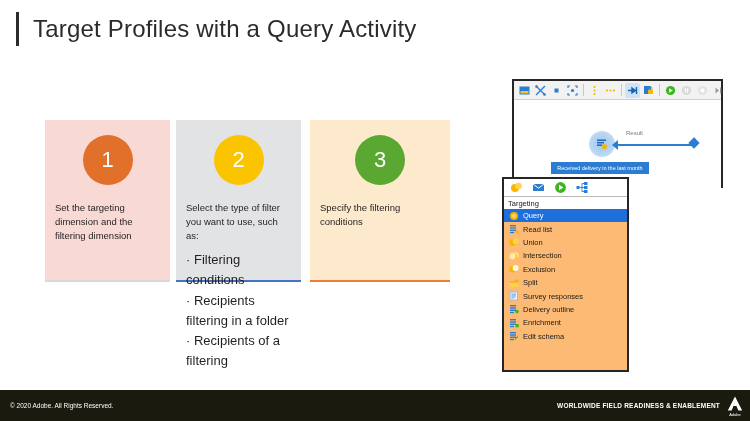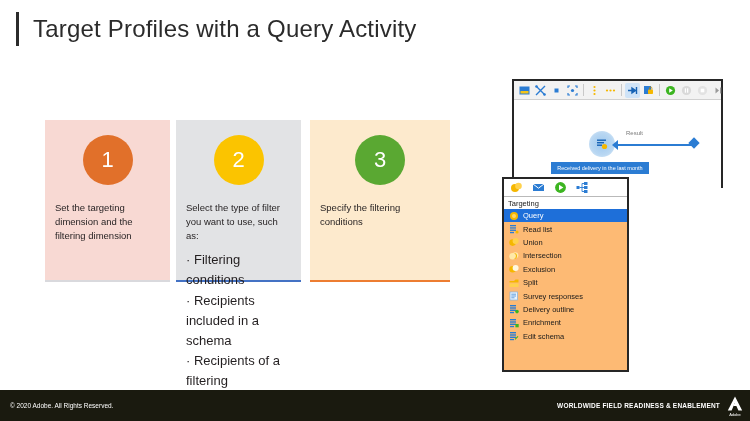--- a/index.html
+++ b/index.html
@@ -242,21 +242,21 @@
 <div class="card" id="card-1">
   <div class="badge" id="badge-1">1</div>
   <div class="card-text">Set the targeting dimension and the filtering dimension</div>
 </div>
 
 <div class="card" id="card-2">
   <div class="badge" id="badge-2">2</div>
   <div class="card-text">Select the type of filter you want to use, such as:</div>
   <ul class="bullets">
     <li>Filtering conditions</li>
-    <li>Recipients included in a schema</li>
+    <li>Recipients filtering in a folder</li>
     <li>Recipients of a filtering</li>
   </ul>
 </div>
 
 <div class="card" id="card-3">
   <div class="badge" id="badge-3">3</div>
   <div class="card-text">Specify the filtering conditions</div>
 </div>
 
 <div id="workflow-window">

